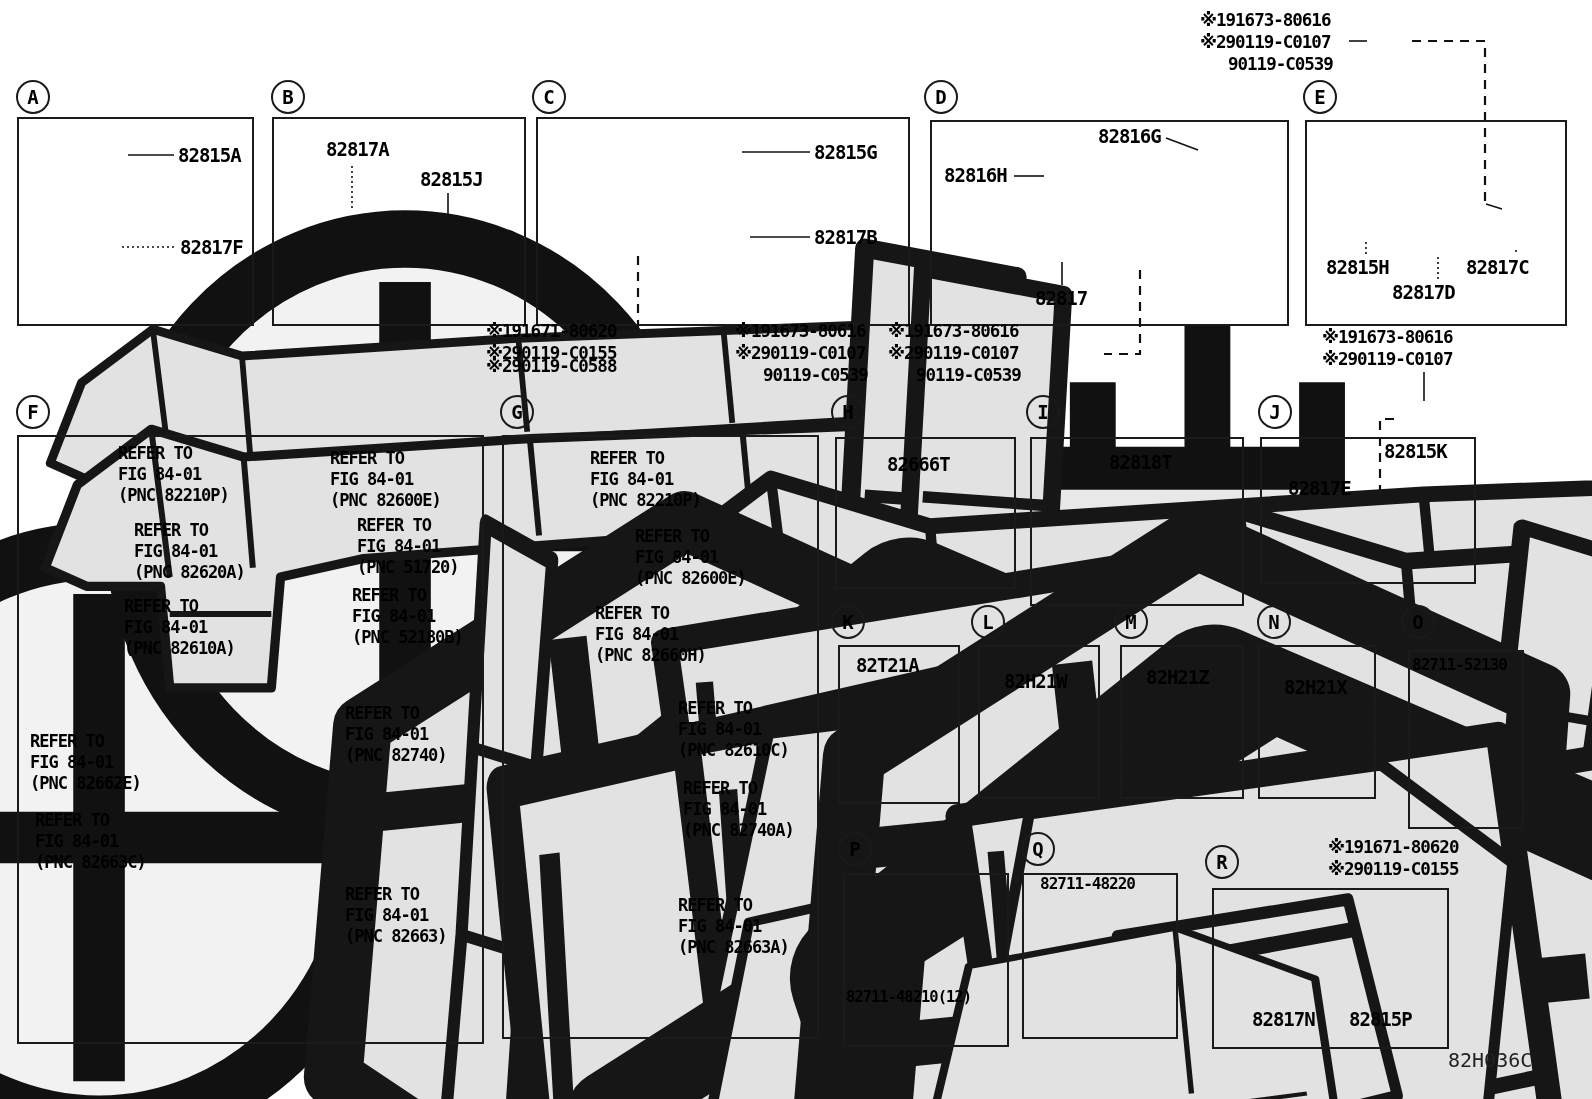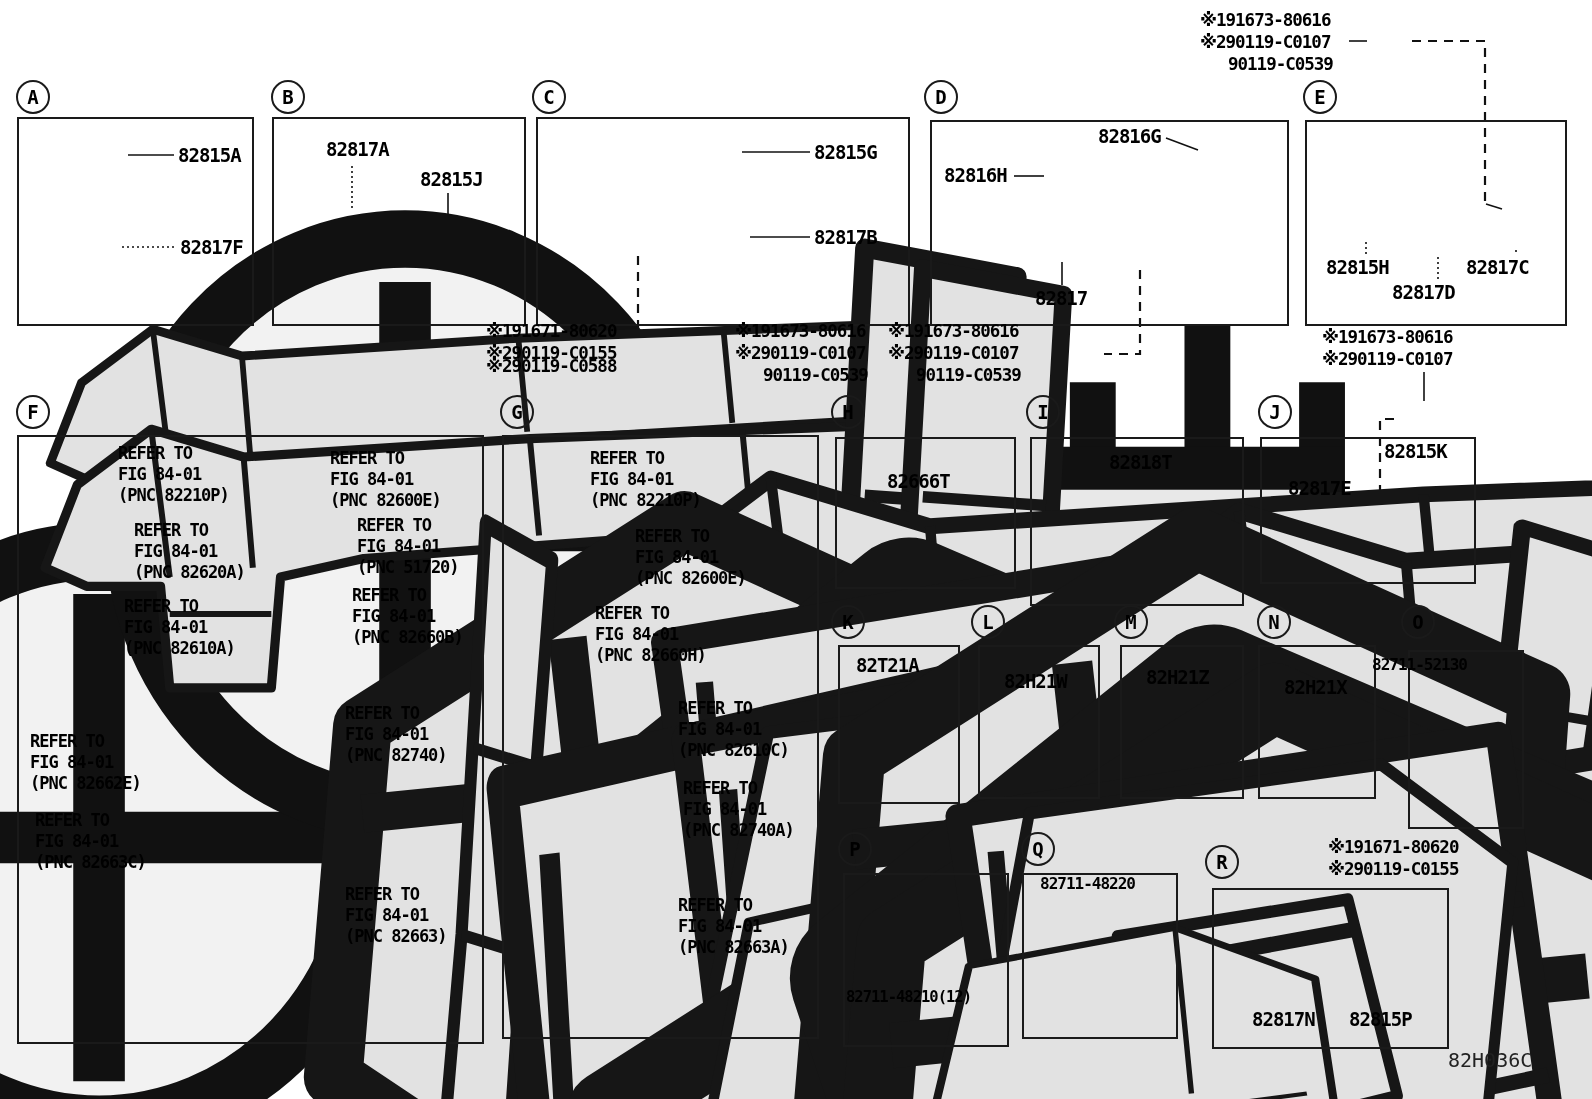--- a/index.html
+++ b/index.html
@@ -266,29 +266,29 @@
   <div class="plabel" style="left:326px;top:138px">82817A</div>
   <div class="plabel" style="left:420px;top:168px">82815J</div>
   <div class="plabel" style="left:814px;top:141px">82815G</div>
   <div class="plabel" style="left:814px;top:226px">82817B</div>
   <div class="plabel" style="left:1098px;top:125px">82816G</div>
   <div class="plabel" style="left:944px;top:164px">82816H</div>
   <div class="plabel" style="left:1035px;top:287px">82817</div>
   <div class="plabel" style="left:1326px;top:256px">82815H</div>
   <div class="plabel" style="left:1392px;top:281px">82817D</div>
   <div class="plabel" style="left:1466px;top:256px">82817C</div>
-  <div class="plabel" style="left:887px;top:470px">82666T</div>
+  <div class="plabel" style="left:887px;top:453px">82666T</div>
   <div class="plabel" style="left:1109px;top:451px">82818T</div>
   <div class="plabel" style="left:1288px;top:477px">82817E</div>
   <div class="plabel" style="left:1384px;top:440px">82815K</div>
   <div class="plabel" style="left:856px;top:654px">82T21A</div>
   <div class="plabel" style="left:1004px;top:670px">82H21W</div>
   <div class="plabel" style="left:1146px;top:666px">82H21Z</div>
   <div class="plabel" style="left:1284px;top:676px">82H21X</div>
-  <div class="plabel sm" style="left:1372px;top:655px">82711-52130</div>
+  <div class="plabel sm" style="left:1412px;top:655px">82711-52130</div>
   <div class="plabel xs" style="left:846px;top:988px">82711-48210(12)</div>
   <div class="plabel sm" style="left:1040px;top:874px">82711-48220</div>
   <div class="plabel" style="left:1252px;top:1008px">82817N</div>
   <div class="plabel" style="left:1349px;top:1008px">82815P</div>
 
   <div class="flabel" style="left:1200px;top:10px">※191673-80616</div>
   <div class="flabel" style="left:1200px;top:32px">※290119-C0107</div>
   <div class="flabel" style="left:1228px;top:54px">90119-C0539</div>
 
   <div class="flabel" style="left:486px;top:321px">※191671-80620</div>
@@ -330,21 +330,21 @@
     <div>(PNC 51720)</div>
   </div>
   <div class="refer" style="left:124px;top:596px">
     <div>REFER TO</div>
     <div>FIG 84-01</div>
     <div>(PNC 82610A)</div>
   </div>
   <div class="refer" style="left:352px;top:585px">
     <div>REFER TO</div>
     <div>FIG 84-01</div>
-    <div>(PNC 82660B)</div>
+    <div>(PNC 52180B)</div>
   </div>
   <div class="refer" style="left:345px;top:703px">
     <div>REFER TO</div>
     <div>FIG 84-01</div>
     <div>(PNC 82740)</div>
   </div>
   <div class="refer" style="left:30px;top:731px">
     <div>REFER TO</div>
     <div>FIG 84-01</div>
     <div>(PNC 82662E)</div>

